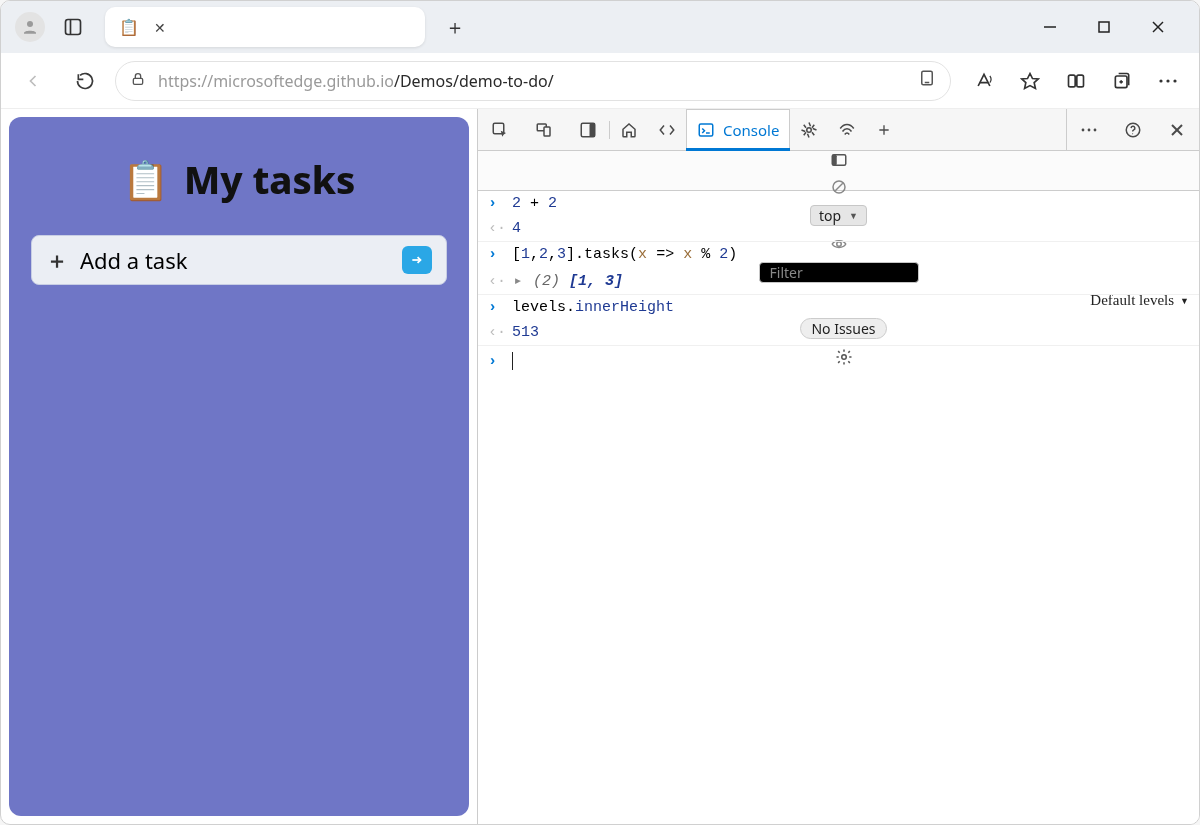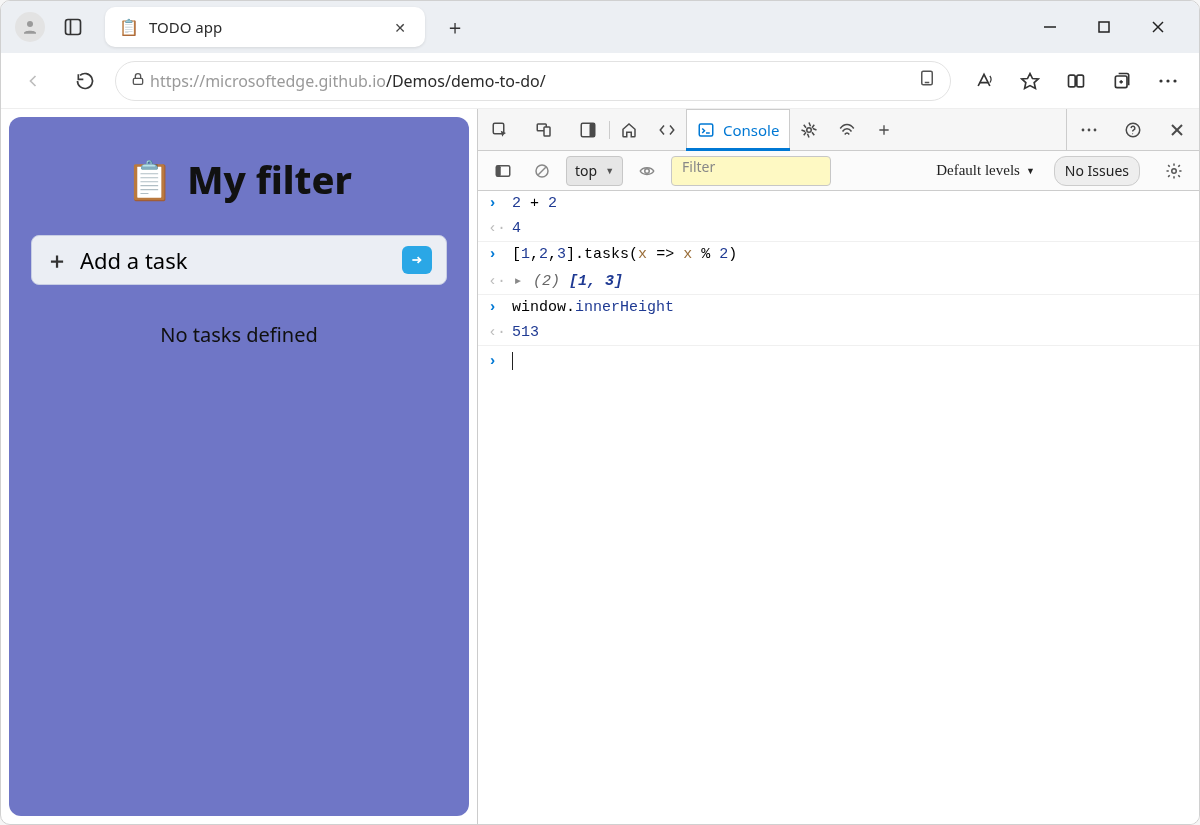--- a/index.html
+++ b/index.html
@@ -94,21 +94,21 @@
   .nav-btn.dim { color: #bdbdbd; }
   .omnibox {
     flex: 1;
     height: 40px;
     background: #fff;
     border: 1px solid #e2e2e2;
     border-radius: 20px;
     display: flex;
     align-items: center;
     padding: 0 14px;
-    gap: 4px;
+    gap: 12px;
     max-width: 840px;
   }
   .lock-icon { color:#555; }
   .url {
     font-size: 16px;
     font-family: inherit;
     color: #9a9a9a;
     white-space: nowrap;
     overflow: hidden;
   }
@@ -222,41 +222,42 @@
   .dt-right { margin-left:auto; display:flex; align-items:center; border-left:1px solid var(--devtools-border); }
 
   .dt-toolbar {
     height: 40px;
     border-bottom: 1px solid var(--devtools-border);
     display:flex;
     align-items:center;
     padding: 0 10px;
     gap: 9px;
     background: #fbfbfb;
+    flex-direction: column;
   }
   .tb-btn { height: 28px; min-width: 28px; display:flex; align-items:center; justify-content:center; color:#555; border-radius:4px; padding: 0 6px; }
   .tb-select {
     height: 30px;
     background: #e6e6e6;
     border: 1px solid #c7c7c7;
     border-radius: 4px;
     display:flex; align-items:center;
     padding: 0 8px;
     gap: 8px;
     font-size: 14px;
     color:#222;
   }
   .filter-input {
     height: 30px;
     border: 1px solid #c7c7c7;
     border-radius: 4px;
     padding: 0 10px;
     font-size: 14px;
     color:#888;
-    background:#fef9c3;
+    background:#000000;
     width: 160px;
     display:flex; 
   }
   .levels-select {
     margin-left: auto;
     font-size: 15px; color:#222;
     display:flex; align-items:center; gap:6px;font-family:Liberation Serif, serif;
   }
   .issues-badge {
     height: 30px;
@@ -314,21 +315,20 @@
       <div class="vertical-tabs-icon">
         <svg width="20" height="20" viewBox="0 0 24 24" fill="none" stroke="#333" stroke-width="2">
             <rect x="3" y="3" width="18" height="18" rx="3"></rect>
             <line x1="9" y1="3" x2="9" y2="21"></line>
           </svg>
       </div>
     </div>
 
     <div class="browser-tab">
       <span>📋</span>
-      <span class="tab-title">TODO app</span>
       <span class="tab-close">✕</span>
     </div>
 
     <div class="newtab-btn">＋</div>
 
     <div class="win-controls">
       <div class="win-btn">
         <svg width="14" height="14" viewBox="0 0 14 14">
             <line x1="1" y1="7" x2="13" y2="7" stroke="#222" stroke-width="1.5"></line>
           </svg>
@@ -414,33 +414,32 @@
       </div>
     </div>
   </div>
 
   <div class="content">
 
     <div class="page-pane">
       <div class="todo-app">
         <div class="todo-title">
           <span class="clipboard-emoji">📋</span>
-          <span>My filter</span>
+          <span>My tasks</span>
         </div>
         <div class="task-input-box">
           <span class="plus-icon">＋</span>
           <span class="task-placeholder">Add a task</span>
           <span class="submit-btn">
             <svg width="14" height="14" viewBox="0 0 24 24" fill="none" stroke="#fff" stroke-width="3">
                 <line x1="4" y1="12" x2="18" y2="12"></line>
                 <polyline points="13 7 18 12 13 17"></polyline>
               </svg>
           </span>
         </div>
-        <div class="no-tasks">No tasks defined</div>
       </div>
     </div>
 
     <div class="devtools">
 
       <div class="dt-tabs">
         <div class="dt-tab-group">
           <div class="dt-icon-cell">
             <svg width="18" height="18" viewBox="0 0 24 24" fill="none" stroke="#4a4a4a" stroke-width="2">
                 <rect x="3" y="3" width="14" height="14" rx="2"></rect>
@@ -575,21 +574,21 @@
           <span class="row-gutter blue">›</span>
           <span class="code"><span>[</span><span class="num">1</span><span>,</span><span class="num">2</span><span>,</span><span class="num">3</span><span>].tasks(</span><span class="arg">x</span><span> =&gt; </span><span class="arg">x</span><span> % </span><span class="num">2</span><span>)</span></span>
         </div>
         <div class="console-row">
           <span class="row-gutter return">‹·</span>
           <span class="code"><span class="disclose">▸</span> <span class="arr">(2) </span><span class="obj-arr" style="color:#1f3a93;font-style:italic;">[1, 3]</span></span>
         </div>
 
         <div class="console-row noborder">
           <span class="row-gutter blue">›</span>
-          <span class="code"><span>window</span><span>.</span><span class="prop">innerHeight</span></span>
+          <span class="code"><span>levels</span><span>.</span><span class="prop">innerHeight</span></span>
         </div>
         <div class="console-row">
           <span class="row-gutter return">‹·</span>
           <span class="code num">513</span>
         </div>
 
         <div class="cursor-line">
           <span class="row-gutter blue">›</span>
           <span class="cursor"></span>
         </div>

